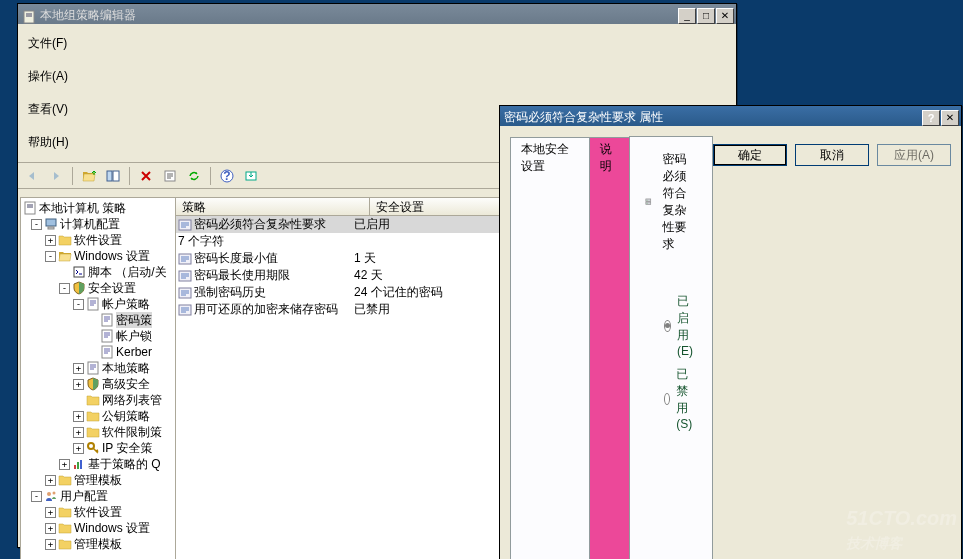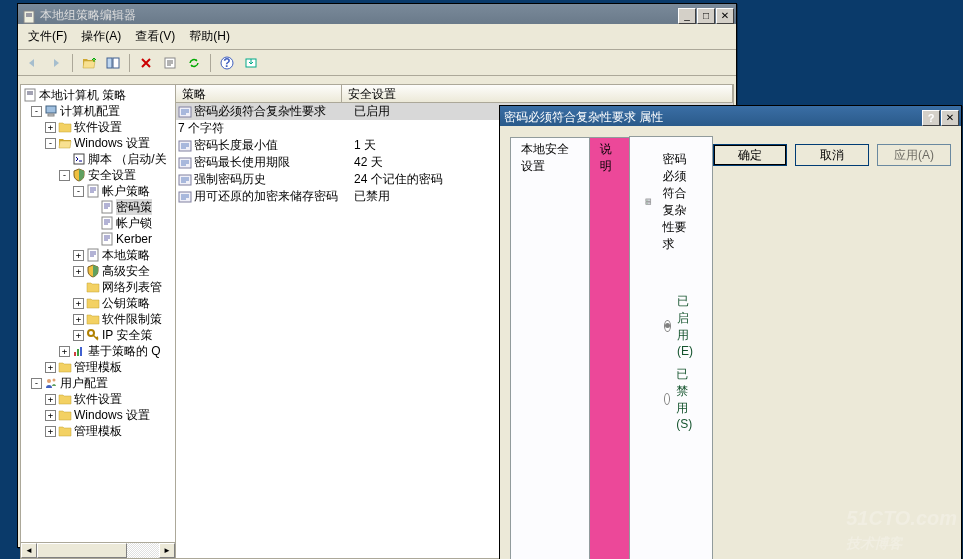--- a/index.html
+++ b/index.html
@@ -6,21 +6,21 @@
 body { background: #0a3a6a; width: 963px; height: 559px; position: relative; overflow: hidden; }
 
 .window { position: absolute; background: #ece9d8; border: 1px solid #000; box-shadow: 1px 1px 0 rgba(0,0,0,0.3); }
 .titlebar { background: linear-gradient(to bottom, #3a6ea5 0%, #2a5a8a 100%); color: #fff; height: 20px; display: flex; align-items: flex-end; padding: 0 2px 0 4px; }
 .titlebar-inactive { background: linear-gradient(to bottom, #7a8a9a 0%, #6a7a8a 100%); color: #ddd; }
 .titlebar .ticon { width: 14px; height: 14px; margin-right: 4px; }
 .titlebar .ttitle { flex: 1; font-size: 12px; }
 .titlebar .winbtns { display: flex; gap: 1px; }
 .winbtn { width: 18px; height: 16px; background: #d4d0c8; border: 1px solid #fff; border-right-color: #404040; border-bottom-color: #404040; display: flex; align-items: center; justify-content: center; font-size: 10px; line-height: 1; color: #000; cursor: default; }
 
-.menubar { background: #ece9d8; padding: 2px 4px; display: flex; gap: 2px; border-bottom: 1px solid #aca899; }
+.menubar { background: #ece9d8; padding: 9px 4px; display: flex; gap: 12px; border-bottom: 1px solid #aca899; flex-direction: column; }
 .menubar span { padding: 2px 6px; }
 
 .toolbar { background: #ece9d8; padding: 2px 4px; display: flex; align-items: center; gap: 4px; border-bottom: 1px solid #aca899; height: 26px; }
 .tbtn { width: 20px; height: 20px; display: flex; align-items: center; justify-content: center; }
 .tbtn.disabled { opacity: 0.4; }
 .sep { width: 1px; height: 18px; background: #aca899; margin: 0 2px; }
 
 .mainclient { display: flex; height: calc(100% - 68px); border: 1px solid #aca899; margin: 8px 2px 2px 2px; background: #000000; }
 .treepane { width: 155px; border-right: 1px solid #aca899; overflow: hidden; background: #fff; position: relative; }
 .treepane-inner { padding: 2px; white-space: nowrap; }
@@ -369,21 +369,21 @@
         <div class="sbtn">◄</div>
         <div class="strack">
             <div class="sthumb"></div>
           </div>
         <div class="sbtn">►</div>
       </div>
     </div>
 
     <div class="listpane">
       <div class="listheader">
-        <div class="col" style="width:166px">策略</div>
+        <div class="col" style="width:194px">策略</div>
         <div class="col" style="flex:1">安全设置</div>
       </div>
       <div class="listrow selected">
           <div class="c1">
             <svg class="cicon" viewBox="0 0 14 14">
               <use href="#i-listitem"></use>
             </svg>
             <span>密码必须符合复杂性要求</span>
           </div>
           <div class="c2">已启用</div>

